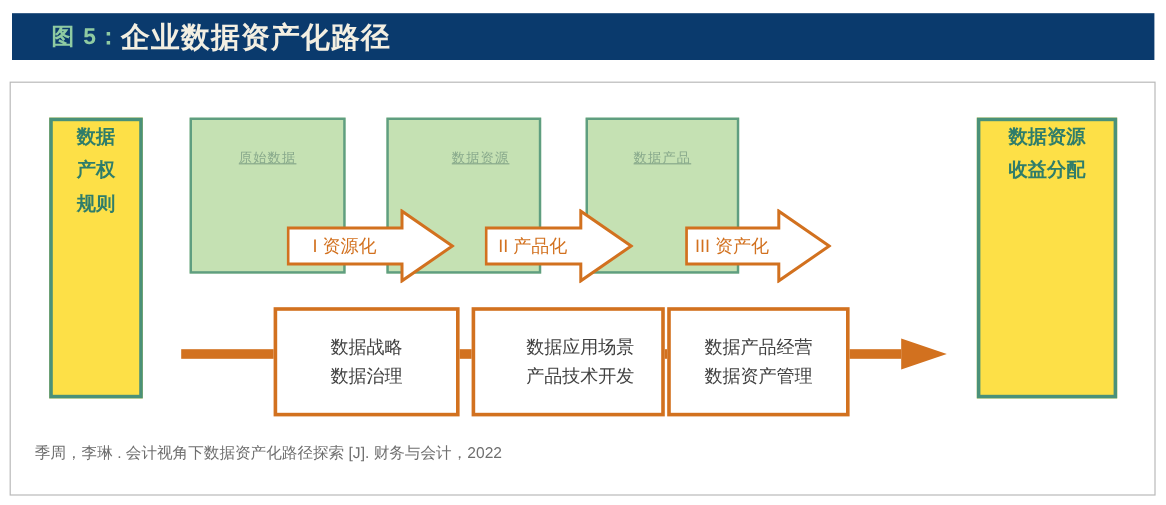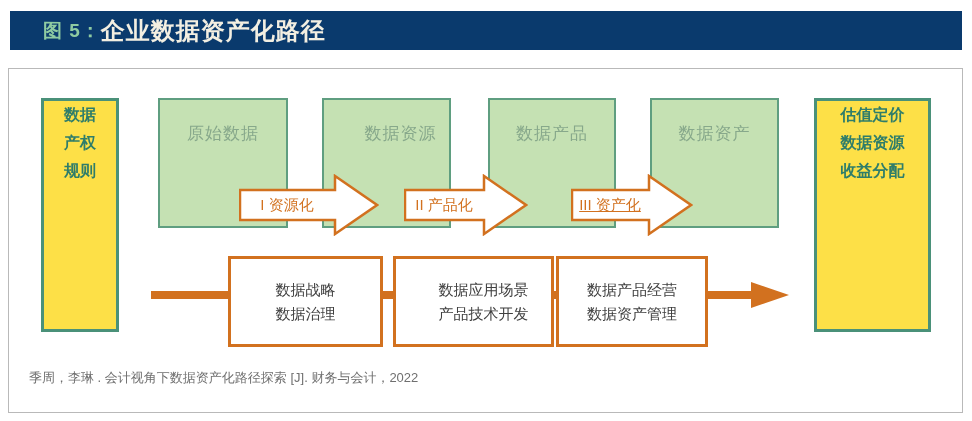--- a/index.html
+++ b/index.html
@@ -64,23 +64,24 @@
     position: absolute;
     top: 29px;
     height: 130px;
     background: var(--stage_fill);
     border: 2px solid var(--stage_border);
     text-align: center;
     padding-top: 22px;
   }
   .stage-box .stage-label {
     color: var(--stage_text);
-    font-size: 17px;
+    font-size: 11px;
     letter-spacing: 1px;
     white-space: nowrap;
+    text-decoration: underline;
   }
   .stage-0 { left: 149px; width: 130px; }
   .stage-1 { left: 313px; width: 129px; padding-left: 28px; }
   .stage-2 { left: 479px; width: 128px; }
   .stage-3 { left: 641px; width: 129px; }
   
   .transform-arrow {
     position: absolute;
     top: 105px;
     height: 62px;
@@ -96,21 +97,21 @@
     justify-content: center;
     color: var(--orange);
     font-size: 15px;
     white-space: nowrap;
   }
   .t-0 { left: 230px; width: 140px; }
   .t-1 { left: 395px; width: 124px; }
   .t-2 { left: 562px; width: 122px; }
   .t-0 .transform-label { width: 96px; }
   .t-1 .transform-label { width: 80px; }
-  .t-2 .transform-label { width: 78px; text-decoration: underline; }
+  .t-2 .transform-label { width: 78px; }
   
   .flow-line {
     position: absolute;
     left: 142px; top: 222px;
     width: 600px; height: 8px;
     background: var(--orange);
     z-index: 1;
   }
   .flow-arrowhead {
     position: absolute;
@@ -171,23 +172,20 @@
 
     <div class="stage-box stage-0">
       <span class="stage-label">原始数据</span>
     </div>
     <div class="stage-box stage-1">
       <span class="stage-label">数据资源</span>
     </div>
     <div class="stage-box stage-2">
       <span class="stage-label">数据产品</span>
     </div>
-    <div class="stage-box stage-3">
-      <span class="stage-label">数据资产</span>
-    </div>
 
     <div class="transform-arrow t-0">
       <svg width="140" height="62" viewBox="0 0 140 62">
         <polygon points="1,16 96,16 96,2 138,31 96,60 96,46 1,46" fill="#ffffff" stroke="#d2711f" stroke-width="2.5" stroke-linejoin="miter"></polygon>
       </svg>
       <span class="transform-label">I 资源化</span>
     </div>
     <div class="transform-arrow t-1">
       <svg width="124" height="62" viewBox="0 0 124 62">
         <polygon points="1,16 80,16 80,2 122,31 80,60 80,46 1,46" fill="#ffffff" stroke="#d2711f" stroke-width="2.5" stroke-linejoin="miter"></polygon>
@@ -211,21 +209,20 @@
     <div class="process-box p-1">
       <span class="process-line">数据应用场景</span>
       <span class="process-line">产品技术开发</span>
     </div>
     <div class="process-box p-2">
       <span class="process-line">数据产品经营</span>
       <span class="process-line">数据资产管理</span>
     </div>
 
     <div class="side-box right-box">
-      <span class="side-line">估值定价</span>
       <span class="side-line">数据资源</span>
       <span class="side-line">收益分配</span>
     </div>
 
     <div class="citation">季周，李琳 . 会计视角下数据资产化路径探索 [J]. 财务与会计，2022</div>
 
   </div>
 </div>
 
 </body></html>

